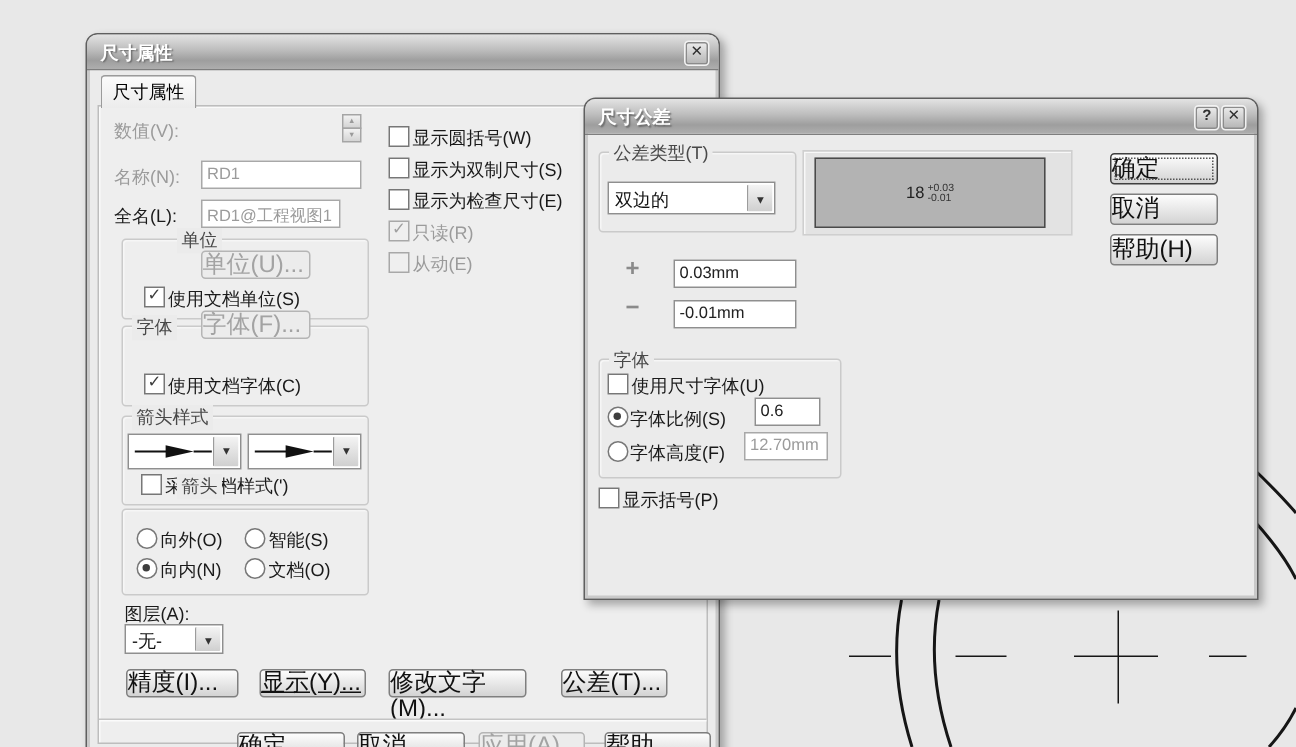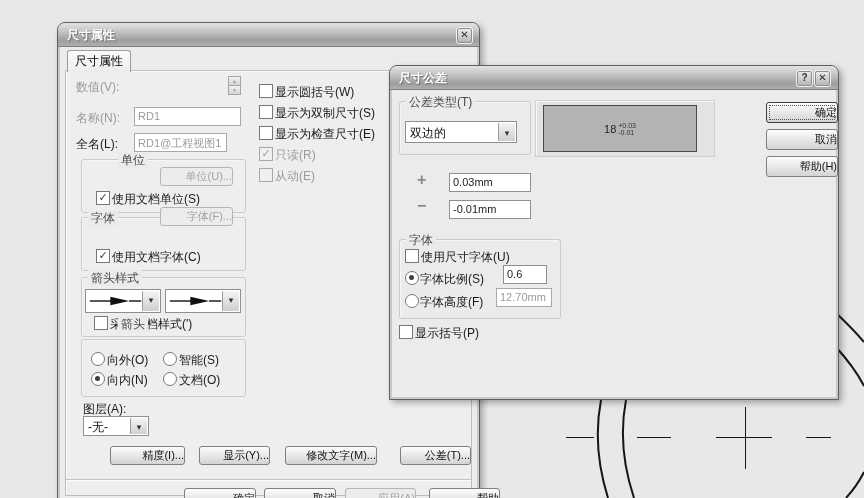--- a/index.html
+++ b/index.html
@@ -17,22 +17,22 @@
   .wbtn{position:absolute;width:15px;height:15px;border-radius:3px;border:1px solid #f2f2f2;
         background:linear-gradient(180deg,#ededed,#b3b3b3);box-shadow:inset 0 0 0 1px #8b8b8b;
         color:#2f2f2f;font-size:10px;font-weight:bold;text-align:center;line-height:13px;}
   
   .lbl{position:absolute;font-size:12px;color:#1a1a1a;white-space:nowrap;}
   .dim{color:#9b9b9b !important;}
   .tf{position:absolute;background:#fff;border:1px solid #8f8f8f;font-size:11px;color:#222;
       padding:2px 3px;box-sizing:border-box;white-space:nowrap;overflow:hidden;}
   .tf.dis{color:#9b9b9b;border-color:#a8a8a8;}
   .btn{position:absolute;background:linear-gradient(180deg,#fdfdfd,#e6e6e6 55%,#d3d3d3);
-       border:1px solid #7f7f7f;border-radius:3px;font-size:11px;color:#111;text-align:right;
-       box-sizing:border-box;margin-left:26px;}
+       border:1px solid #7f7f7f;border-radius:3px;font-size:16px;color:#111;text-align:left;
+       box-sizing:border-box;}
   .btn.dis{color:#a3a3a3;border-color:#b5b5b5;background:#ececec;}
   .btn.def{border-color:#3f3f3f;outline:1px dotted #555;outline-offset:-4px;}
   .gb{position:absolute;border:1px solid #cacaca;border-radius:3px;box-shadow:inset 1px 1px 0 #f6f6f6;}
   .gbl{position:absolute;font-size:12px;color:#484848;background:#ebebeb;padding:0 3px;white-space:nowrap;}
   .box{position:absolute;width:12px;height:12px;background:#fff;border:1px solid #777;
        font-size:11px;line-height:11px;text-align:center;color:#3c3c3c;font-weight:bold;}
   .box.dis{background:#efefef;border-color:#a8a8a8;color:#a0a0a0;}
   .rd{position:absolute;width:12px;height:12px;border-radius:50%;background:#fff;border:1px solid #777;}
   .rd.on::after{content:"";position:absolute;left:3px;top:3px;width:5px;height:5px;border-radius:50%;background:#3e3e3e;}
   .combo{position:absolute;background:#fff;border:1px solid #8f8f8f;box-sizing:border-box;}
@@ -156,21 +156,21 @@
     <span class="rd" style="left:105px;top:349px;"></span>
     <span class="lbl" style="left:121px;top:349px;">文档(O)</span>
 
     <span class="lbl" style="left:25px;top:378px;">图层(A):</span>
     <div class="combo" style="left:25px;top:393px;width:66px;height:20px;">
       <span class="val">-无-</span>
       <span class="cbtn">▾</span>
     </div>
 
     <div class="btn" style="left:26px;top:423px;width:75px;height:19px;line-height:17px;">精度(I)...</div>
-    <div class="btn" style="left:115px;top:423px;width:71px;height:19px;line-height:17px;">显示(Y)...</div>
+    <div class="btn" style="left:115px;top:423px;width:71px;height:19px;line-height:17px;text-decoration:underline;">显示(Y)...</div>
     <div class="btn" style="left:201px;top:423px;width:92px;height:19px;line-height:17px;">修改文字(M)...</div>
     <div class="btn" style="left:316px;top:423px;width:71px;height:19px;line-height:17px;">公差(T)...</div>
 
     <div class="sep" style="left:8px;top:456px;width:405px;"></div>
 
     <div class="btn" style="left:100px;top:465px;width:72px;height:20px;line-height:18px;">确定</div>
     <div class="btn" style="left:180px;top:465px;width:72px;height:20px;line-height:18px;">取消</div>
     <div class="btn dis" style="left:261px;top:465px;width:71px;height:20px;line-height:18px;">应用(A)</div>
     <div class="btn" style="left:345px;top:465px;width:71px;height:20px;line-height:18px;">帮助</div>
   </div>

